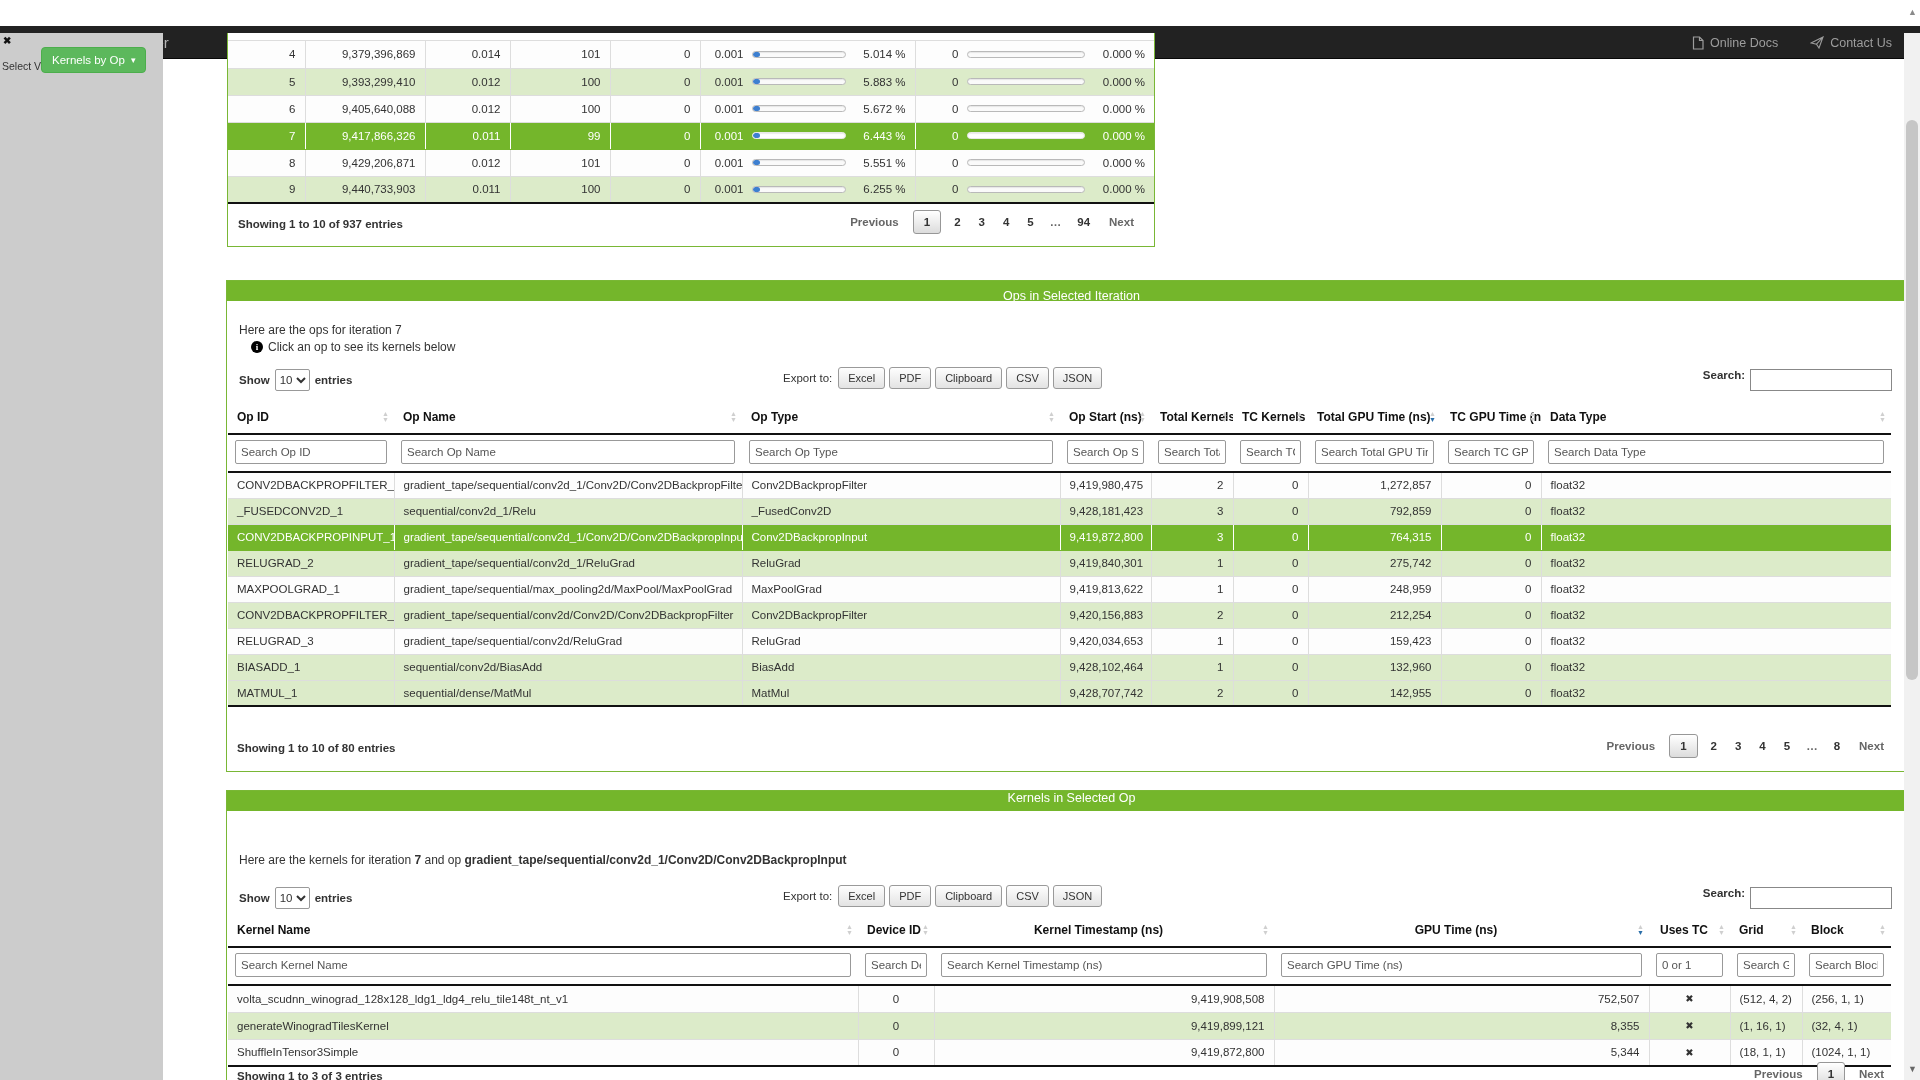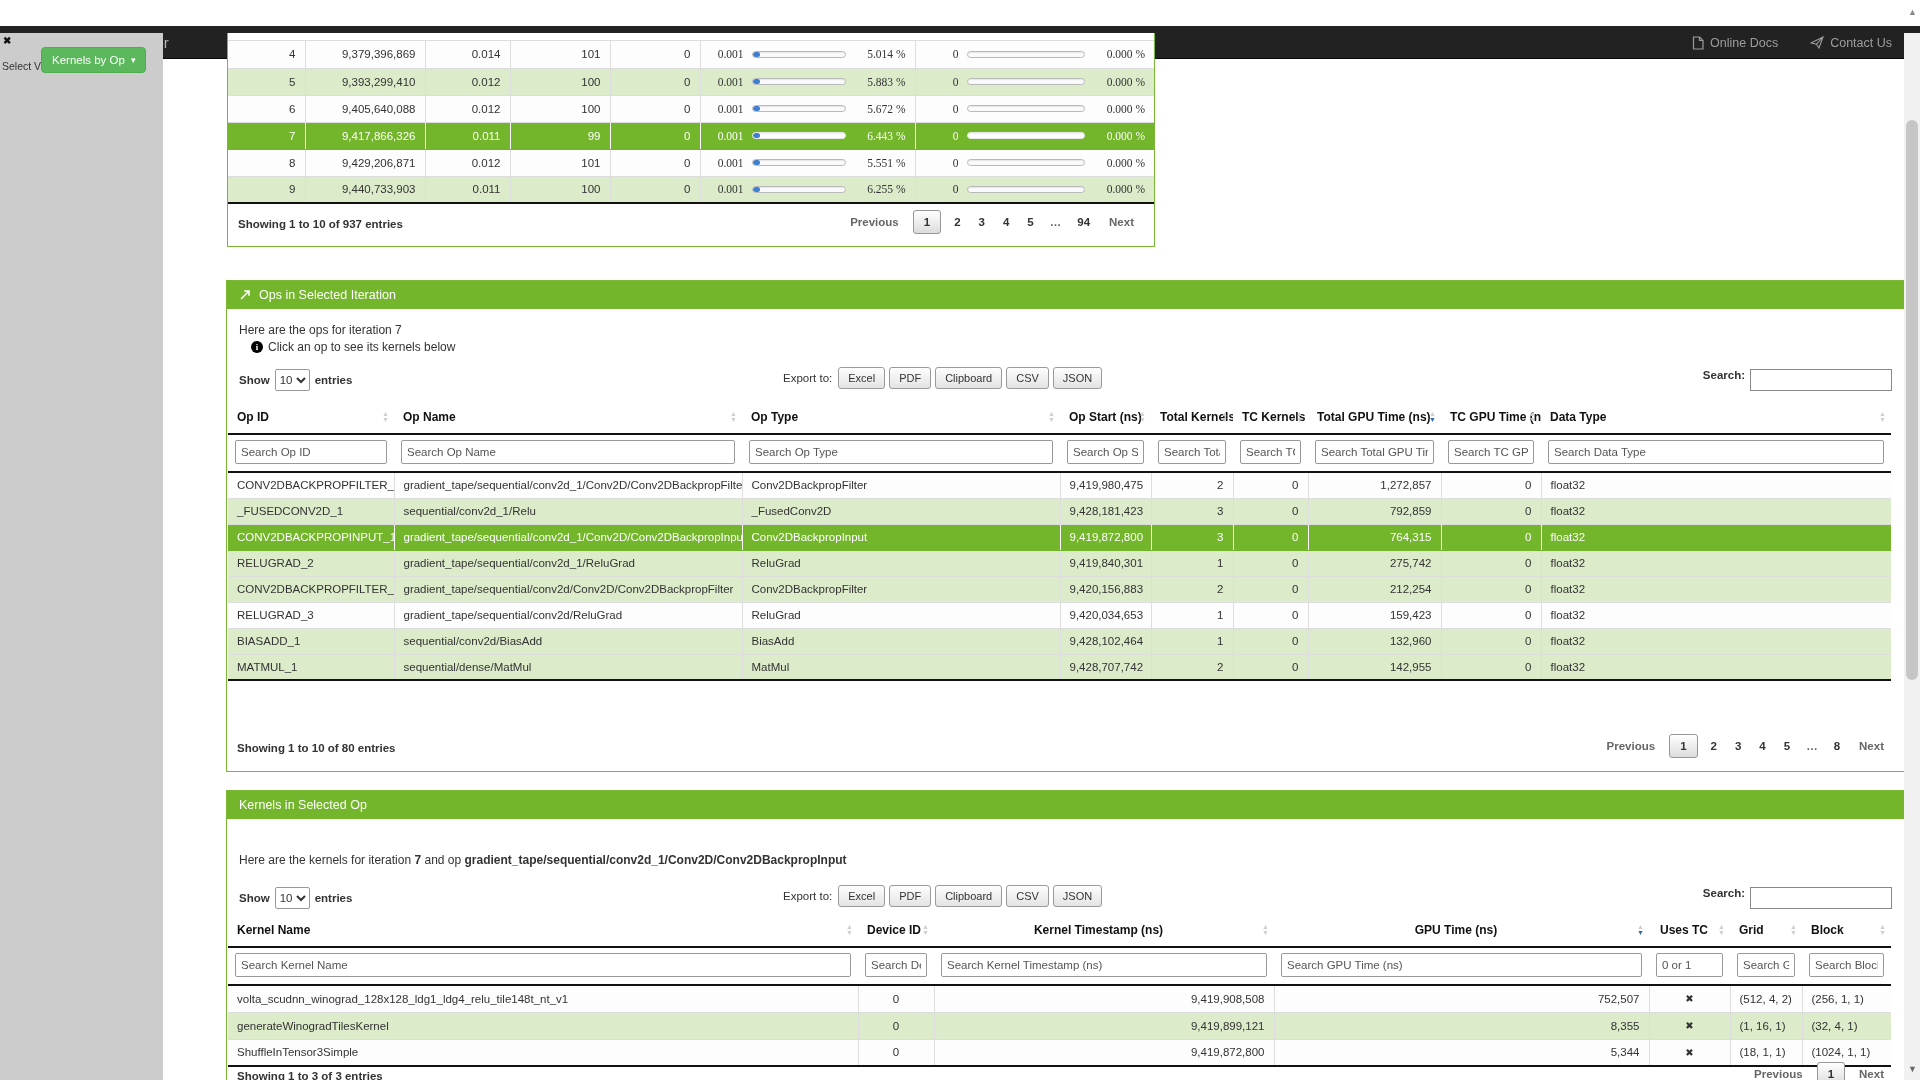--- a/index.html
+++ b/index.html
@@ -18,21 +18,21 @@
   .close-x { position:absolute; left:3px; top:2px; font-size:10px; font-weight:bold; color:#111; cursor:pointer; }
   .sv-label { position:absolute; left:2px; top:27px; font-size:10.5px; color:#333; }
   .view-btn { position:absolute; left:41px; top:14px; height:26px; padding:0 10px; background:#5cb85c; border:1px solid #4cae4c; border-radius:4px; color:#fff; font-size:11.5px; cursor:pointer; display:flex; align-items:center; gap:6px; font-family:inherit; }
   .view-btn .caret { font-size:9px; }
 
   
   .panel { position:absolute; background:#fff; border:1px solid #79b735; }
   .iter-panel { left:227px; top:33px; width:928px; height:214px; border-top:none; }
   .ops-panel  { left:226px; top:280px; width:1679px; height:492px; }
   .kern-panel { left:226px; top:790px; width:1679px; height:310px; border-bottom:none; }
-  .panel-heading { position:absolute; left:0; top:0; right:0; height:28px; background:#74b62b; color:#fff; font-size:12.5px; display:flex; align-items:center; gap:8px; padding-left:12px; }
+  .panel-heading { position:absolute; left:0; top:0; right:0; height:20px; background:#74b62b; color:#fff; font-size:12.5px; display:flex; align-items:center; gap:8px; padding-left:12px;flex-direction:column; }
   .partial-row { position:absolute; left:0; top:0; right:0; height:8px; background:#fff; border-bottom:1px solid #ddd; }
 
   .intro1 { position:absolute; left:12px; font-size:12px; color:#333; }
   .ops-panel .intro1 { top:42px; }
   .kern-panel .intro1 { top:62px; }
   .intro1 .b { font-weight:bold; }
   .intro2 { position:absolute; left:24px; top:59px; font-size:12px; color:#333; display:flex; align-items:center; gap:5px; }
   .info-i { width:12px; height:12px; border-radius:50%; background:#000; color:#fff; font-size:9px; font-weight:bold; display:inline-flex; align-items:center; justify-content:center; font-family:"Liberation Serif", serif; flex:0 0 auto; }
 
   .show-group { position:absolute; left:12px; display:flex; align-items:center; gap:5px; font-size:11.5px; font-weight:bold; color:#333; }
@@ -71,21 +71,21 @@
   .dt tbody td:first-child { border-left:none; }
   .t-iter tbody td, .t-kern tbody td { height:27px; }
   .t-kern tbody td:nth-child(5) { font-size:10px; }
   tr.odd  { background:#fdfdfd; }
   tr.even { background:#dcebc9; }
   tr.sel  { background:#74b62b; }
   tr.sel td { color:#fff; border-left-color:rgba(255,255,255,.3); border-bottom-color:#74b62b; }
   td.al-r { text-align:right; }
   td.al-c { text-align:center; }
 
-  .bar-wrap { display:flex; align-items:center;font-family:Liberation Serif, serif; }
+  .bar-wrap { display:flex; align-items:center; }
   .bar-val { width:34px; text-align:right; margin-right:8px; flex:0 0 auto; }
   .bar { flex:1; height:7px; border:1px solid #b9b9b9; border-radius:5px; background:#fafafa; box-shadow:inset 0 1px 1px rgba(0,0,0,.08); overflow:hidden; }
   .bar-fill { height:100%; background:#3d7fd0; border-radius:5px; }
   .bar-pct { width:52px; text-align:right; margin-left:8px; flex:0 0 auto; }
   tr.sel .bar { background:#fff; border-color:#e8e8e8; }
 
   
   .tfoot { position:absolute; left:0; right:0; height:40px;font-weight:bold; }
   .iter-panel .tfoot { top:172px; }
   .ops-panel  .tfoot { top:448px; }
@@ -443,20 +443,31 @@
             <td class="al-l">RELUGRAD_2</td>
             <td class="al-l">gradient_tape/sequential/conv2d_1/ReluGrad</td>
             <td class="al-l">ReluGrad</td>
             <td class="al-r">9,419,840,301</td>
             <td class="al-r">1</td>
             <td class="al-r">0</td>
             <td class="al-r">275,742</td>
             <td class="al-r">0</td>
             <td class="al-l">float32</td>
           </tr>
+          <tr class="odd">
+            <td class="al-l">MAXPOOLGRAD_1</td>
+            <td class="al-l">gradient_tape/sequential/max_pooling2d/MaxPool/MaxPoolGrad</td>
+            <td class="al-l">MaxPoolGrad</td>
+            <td class="al-r">9,419,813,622</td>
+            <td class="al-r">1</td>
+            <td class="al-r">0</td>
+            <td class="al-r">248,959</td>
+            <td class="al-r">0</td>
+            <td class="al-l">float32</td>
+          </tr>
           <tr class="even">
             <td class="al-l">CONV2DBACKPROPFILTER_2</td>
             <td class="al-l">gradient_tape/sequential/conv2d/Conv2D/Conv2DBackpropFilter</td>
             <td class="al-l">Conv2DBackpropFilter</td>
             <td class="al-r">9,420,156,883</td>
             <td class="al-r">2</td>
             <td class="al-r">0</td>
             <td class="al-r">212,254</td>
             <td class="al-r">0</td>
             <td class="al-l">float32</td>

